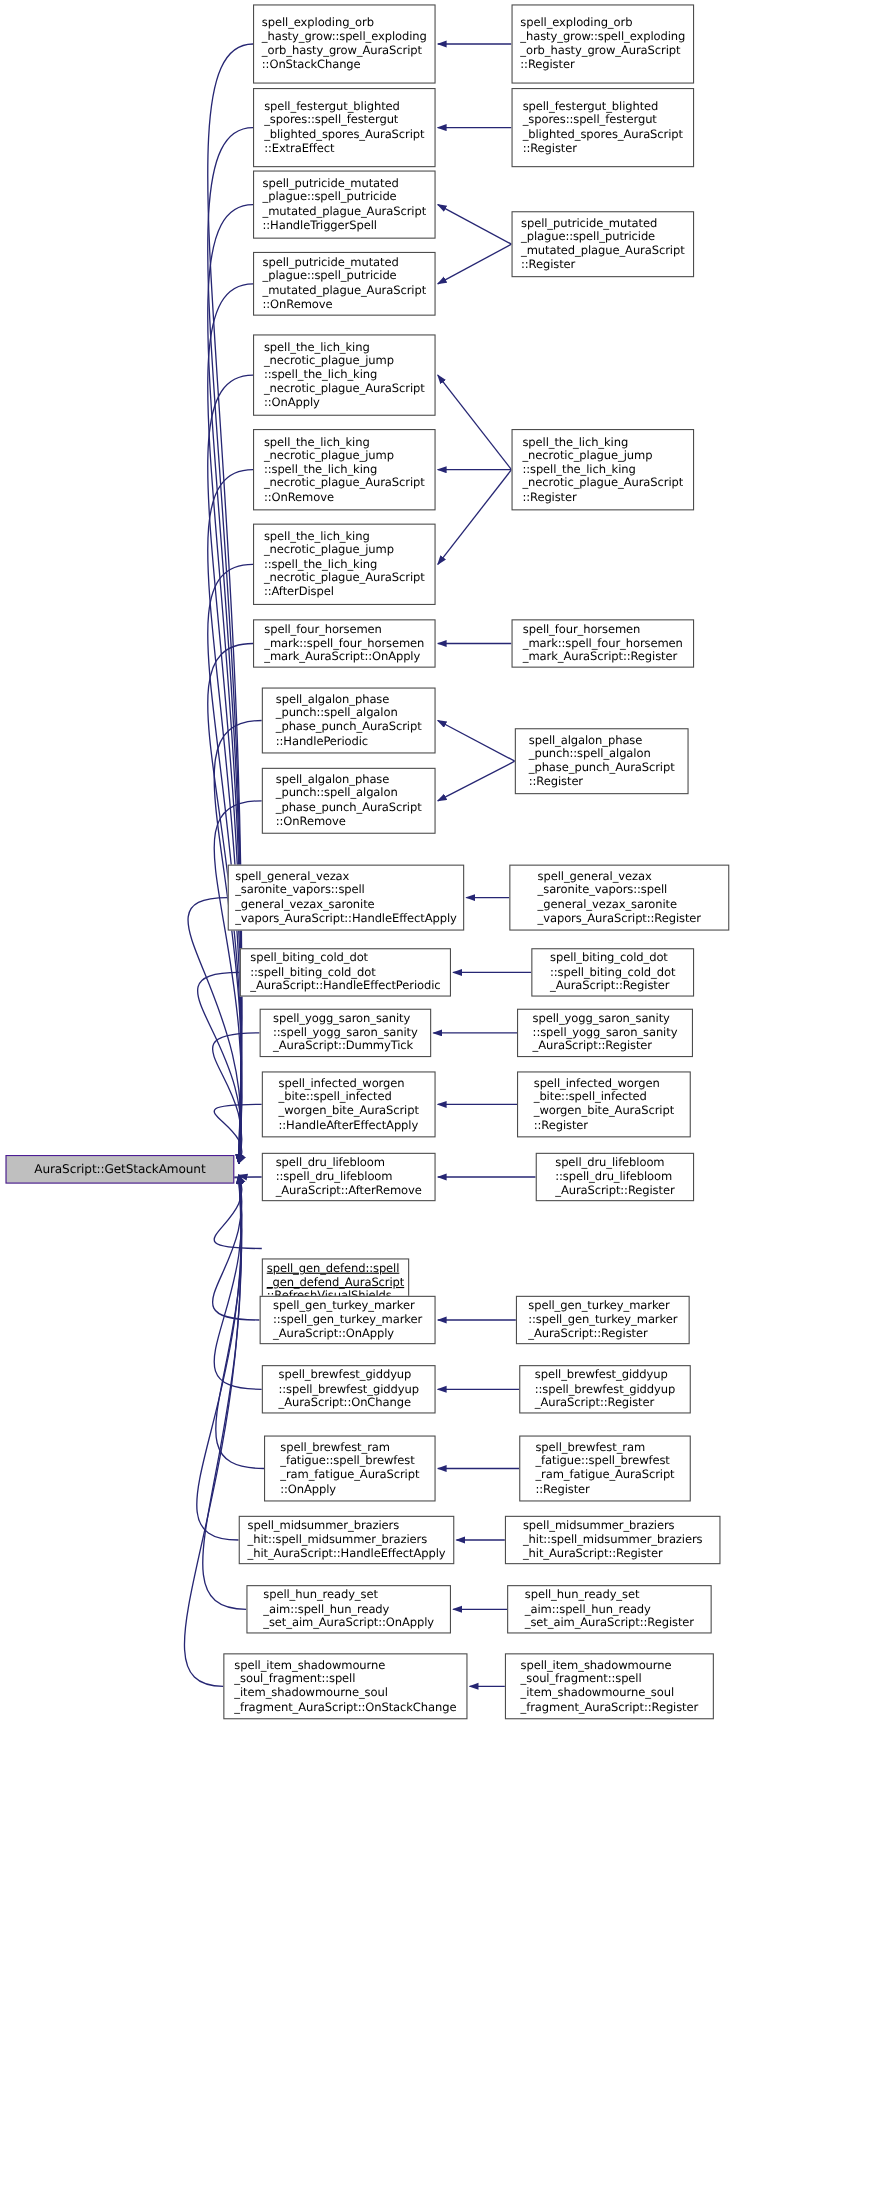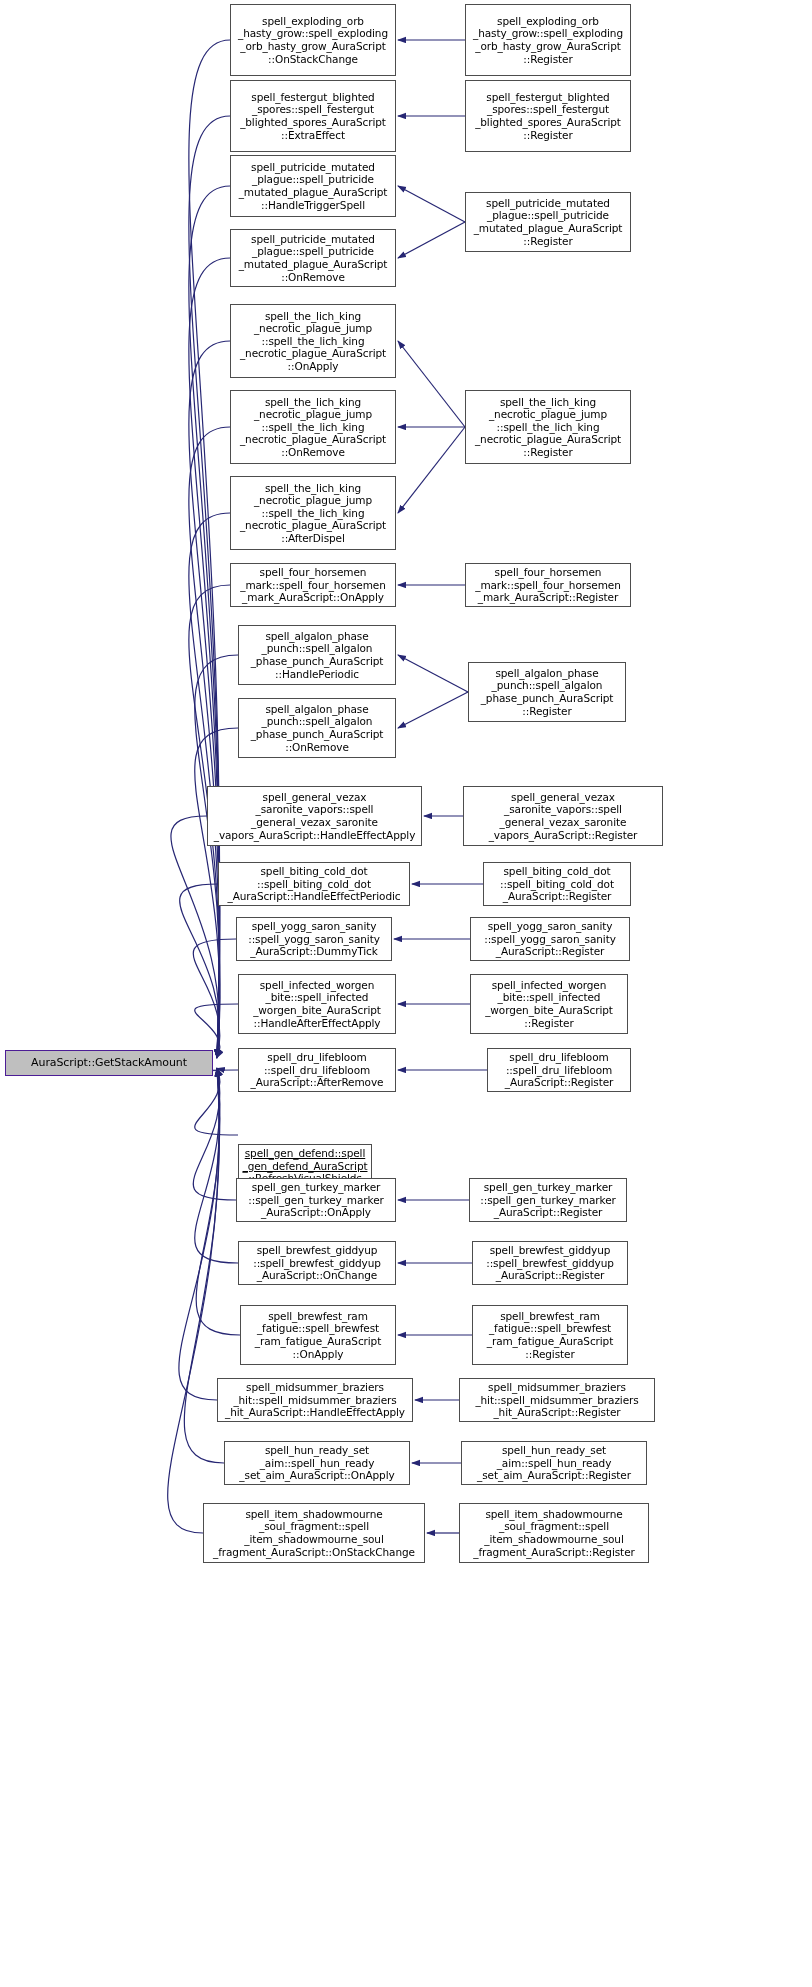--- a/index.html
+++ b/index.html
@@ -21,21 +21,21 @@
     height: 1987px;
   }
   .node {
     position: absolute;
     box-sizing: border-box;
     border: 1px solid #4d4d4d;
     background: #ffffff;
     color: #000000;
     font-size: 10.5px;
     line-height: 12.6px;
-    text-align: center;
+    text-align: left;
     display: flex;
     align-items: center;
     justify-content: center;
     white-space: pre-line;
     letter-spacing: -0.1px;
     padding: 0 2px;
   }
   .node.center {
     background: #bfbfbf;
     border: 1px solid #4c1d95;

